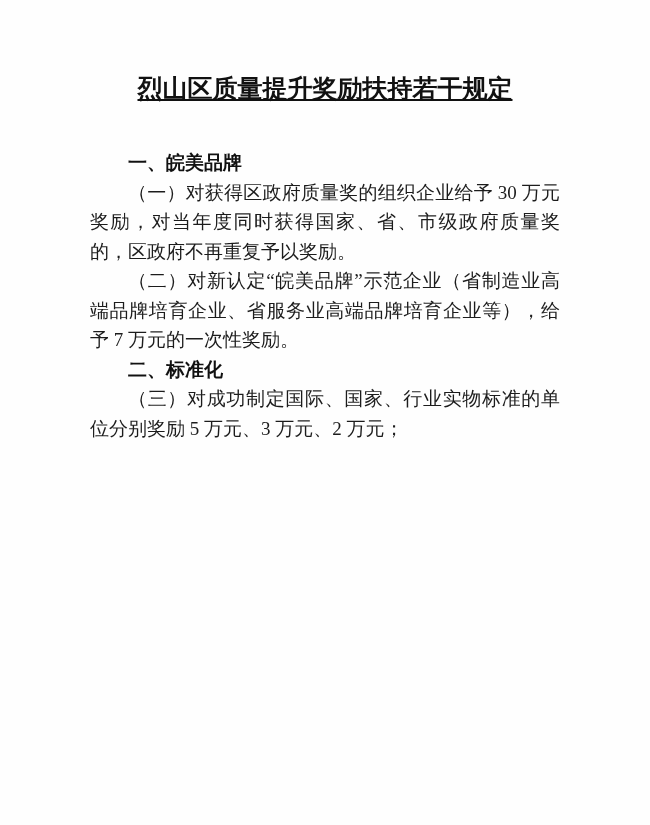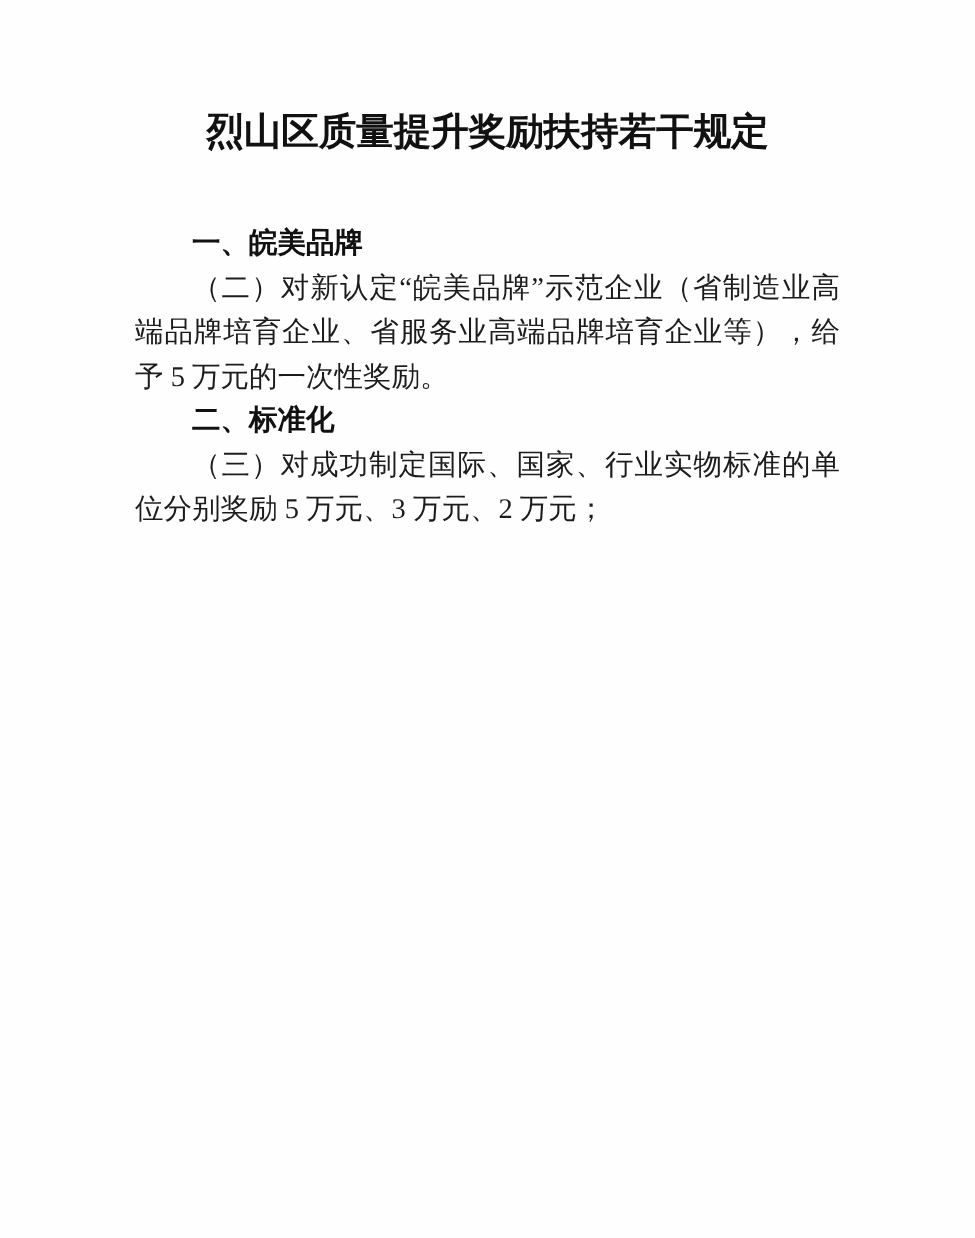--- a/index.html
+++ b/index.html
@@ -20,20 +20,21 @@
   }
   .doc-title {
     margin: 74px 0 0 0;
     padding: 0;
     text-align: center;
     font-size: 25px;
     line-height: 30px;
     font-weight: bold;
     font-family: "Liberation Serif", "DejaVu Serif", serif;
     color: #111111;
+    text-decoration: underline;
   }
   .doc-body {
     margin-top: 44px;
     padding: 0 90px;
     font-size: 19px;
     line-height: 29.5px;
     text-align: justify;
     text-justify: inter-ideograph;
     word-break: break-all;
     color: #1c1c1c;
@@ -56,22 +57,23 @@
 </style>
 </head>
 <body>
 
 <div class="page">
   <h1 class="doc-title">烈山区质量提升奖励扶持若干规定</h1>
 
   <div class="doc-body">
     <h2 class="sec-heading">一、皖美品牌</h2>
 
+    <p>（一）对获得区政府质量奖的组织企业给予 30 万元奖励，对当年度同时获得国家、省、市级政府质量奖的，区政府不再重复予以奖励。</p>
 
-    <p>（二）对新认定“皖美品牌”示范企业（省制造业高端品牌培育企业、省服务业高端品牌培育企业等），给予 5 万元的一次性奖励。</p>
+    <p>（二）对新认定“皖美品牌”示范企业（省制造业高端品牌培育企业、省服务业高端品牌培育企业等），给予 7 万元的一次性奖励。</p>
 
     <h2 class="sec-heading">二、标准化</h2>
 
 
 
     <p>（三）对成功制定国际、国家、行业实物标准的单位分别奖励 5 万元、3 万元、2 万元；</p>
   </div>
 </div>
 
 </body></html>

